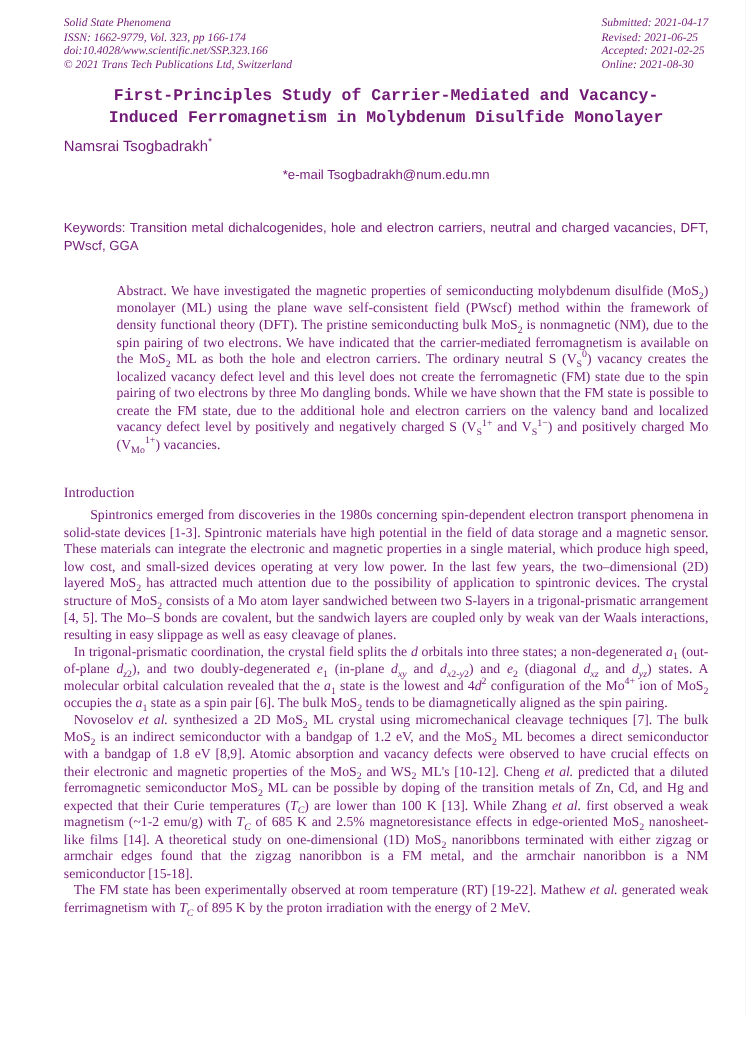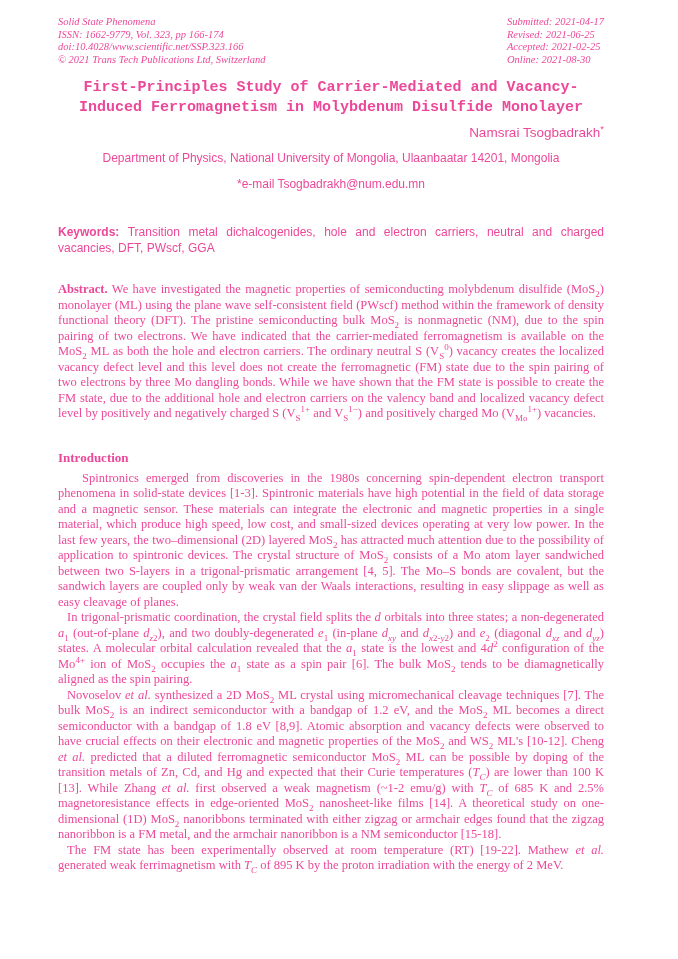--- a/index.html
+++ b/index.html
@@ -3,23 +3,23 @@
 <meta charset="utf-8">
 <style>
   html, body { margin: 0; padding: 0; background: #e8e8e8; }
   .page {
     position: relative;
     width: 678px;
     height: 959px;
     margin: 0 auto;
     background: #ffffff;
     box-sizing: border-box;
-    padding: 16px 74px 0 58px;
+    padding: 16px 34px 0 58px;
     font-family: "Liberation Serif", serif;
-    color: #ec4899;
+    color: #701a75;
     overflow: hidden;
   }
   
   .masthead {
     display: flex;
     justify-content: space-between;
     font-style: italic;
     font-size: 10.5px;
     line-height: 1.2;
   }
@@ -31,21 +31,21 @@
     margin: 12px auto 0 auto;
     max-width: 545px;
     text-align: center;
     font-family: Liberation Mono, monospace;
     font-weight: bold;
     font-size: 15px;
     line-height: 1.28;
   }
   .author {
     margin-top: 8px;
-    text-align: right;
+    text-align: left;
     font-family: "Liberation Sans", sans-serif;
     font-size: 13.5px;
   }
   .affil {
     margin-top: 11px;
     text-align: center;
     font-family: "Liberation Sans", sans-serif;
     font-size: 12px;
   }
   .email { margin-top: 12px; }
@@ -59,31 +59,31 @@
     text-align: justify;
   }
 
   
   .body-text {
     margin: 0;
     font-size: 12.5px;
     line-height: 1.24;
     text-align: justify;
   }
-  .abstract { margin-top: 26px; }
+  .abstract { margin-top: 26px; margin-left: 48px; }
   .section-heading {
     margin: 28px 0 5px 0;
     font-size: 13px;
-    font-weight: bold;
+    font-weight: normal;
   }
   .indent-lg { text-indent: 24px; }
   .indent-sm { text-indent: 9px; }
 
   sub, sup { font-size: 72%; line-height: 0; }
-  b { font-weight: bold; }
+  b { font-weight: normal; }
 </style>
 </head>
 <body>
 
 <div class="page">
 
   <div class="masthead">
     <div class="mast-left">
       <div>Solid State Phenomena</div>
       <div>ISSN: 1662-9779, Vol. 323, pp 166-174</div>
@@ -95,21 +95,20 @@
       <div>Revised: 2021-06-25</div>
       <div>Accepted: 2021-02-25</div>
       <div>Online: 2021-08-30</div>
     </div>
   </div>
 
   <h1 class="title">First-Principles Study of Carrier-Mediated and Vacancy-Induced Ferromagnetism in Molybdenum Disulfide Monolayer</h1>
 
   <div class="author">Namsrai Tsogbadrakh<sup>*</sup></div>
 
-  <div class="affil">Department of Physics, National University of Mongolia, Ulaanbaatar 14201, Mongolia</div>
   <div class="affil email">*e-mail Tsogbadrakh@num.edu.mn</div>
 
   <p class="keywords"><b>Keywords:</b> Transition metal dichalcogenides, hole and electron carriers, neutral and charged vacancies, DFT, PWscf, GGA</p>
 
   <p class="body-text abstract"><b>Abstract.</b> We have investigated the magnetic properties of semiconducting molybdenum disulfide (MoS<sub>2</sub>) monolayer (ML) using the plane wave self-consistent field (PWscf) method within the framework of density functional theory (DFT). The pristine semiconducting bulk MoS<sub>2</sub> is nonmagnetic (NM), due to the spin pairing of two electrons. We have indicated that the carrier-mediated ferromagnetism is available on the MoS<sub>2</sub> ML as both the hole and electron carriers. The ordinary neutral S (V<sub>S</sub><sup>0</sup>) vacancy creates the localized vacancy defect level and this level does not create the ferromagnetic (FM) state due to the spin pairing of two electrons by three Mo dangling bonds. While we have shown that the FM state is possible to create the FM state, due to the additional hole and electron carriers on the valency band and localized vacancy defect level by positively and negatively charged S (V<sub>S</sub><sup>1+</sup> and V<sub>S</sub><sup>1−</sup>) and positively charged Mo (V<sub>Mo</sub><sup>1+</sup>) vacancies.</p>
 
   <h2 class="section-heading">Introduction</h2>
 
   <p class="body-text indent-lg">Spintronics emerged from discoveries in the 1980s concerning spin-dependent electron transport phenomena in solid-state devices [1-3]. Spintronic materials have high potential in the field of data storage and a magnetic sensor. These materials can integrate the electronic and magnetic properties in a single material, which produce high speed, low cost, and small-sized devices operating at very low power. In the last few years, the two–dimensional (2D) layered MoS<sub>2</sub> has attracted much attention due to the possibility of application to spintronic devices. The crystal structure of MoS<sub>2</sub> consists of a Mo atom layer sandwiched between two S-layers in a trigonal-prismatic arrangement [4, 5]. The Mo–S bonds are covalent, but the sandwich layers are coupled only by weak van der Waals interactions, resulting in easy slippage as well as easy cleavage of planes.</p>
   <p class="body-text indent-sm">In trigonal-prismatic coordination, the crystal field splits the <i>d</i> orbitals into three states; a non-degenerated <i>a</i><sub>1</sub> (out-of-plane <i>d</i><sub><i>z</i>2</sub>), and two doubly-degenerated <i>e</i><sub>1</sub> (in-plane <i>d</i><sub><i>xy</i></sub> and <i>d</i><sub><i>x</i>2-<i>y</i>2</sub>) and <i>e</i><sub>2</sub> (diagonal <i>d</i><sub><i>xz</i></sub> and <i>d</i><sub><i>yz</i></sub>) states. A molecular orbital calculation revealed that the <i>a</i><sub>1</sub> state is the lowest and 4<i>d</i><sup>2</sup> configuration of the Mo<sup>4+</sup> ion of MoS<sub>2</sub> occupies the <i>a</i><sub>1</sub> state as a spin pair [6]. The bulk MoS<sub>2</sub> tends to be diamagnetically aligned as the spin pairing.</p>

